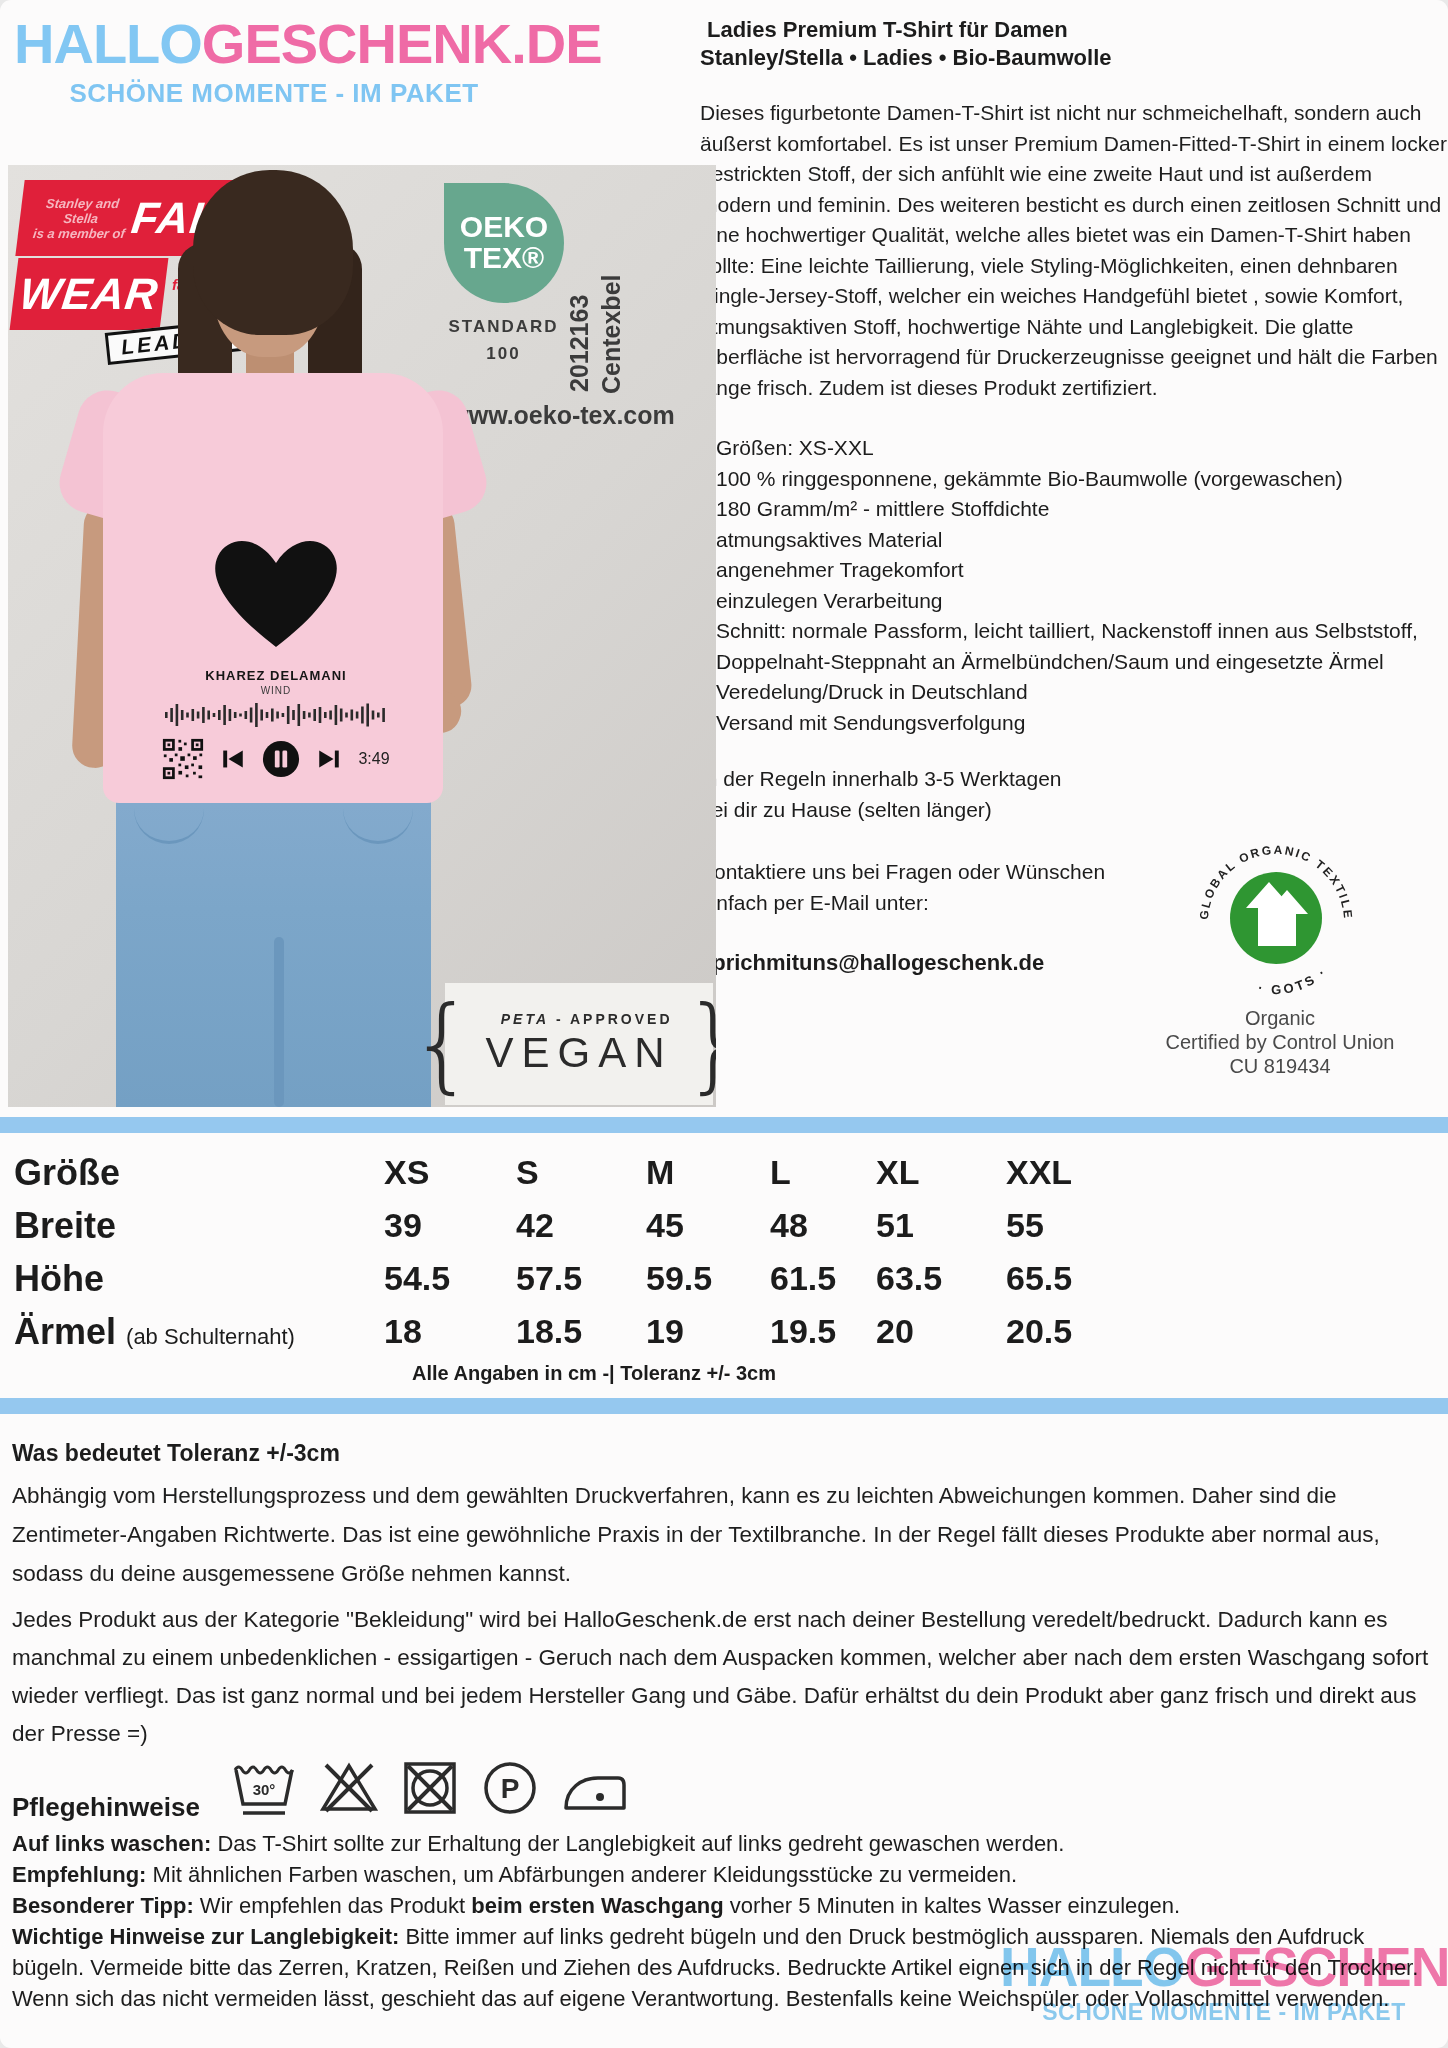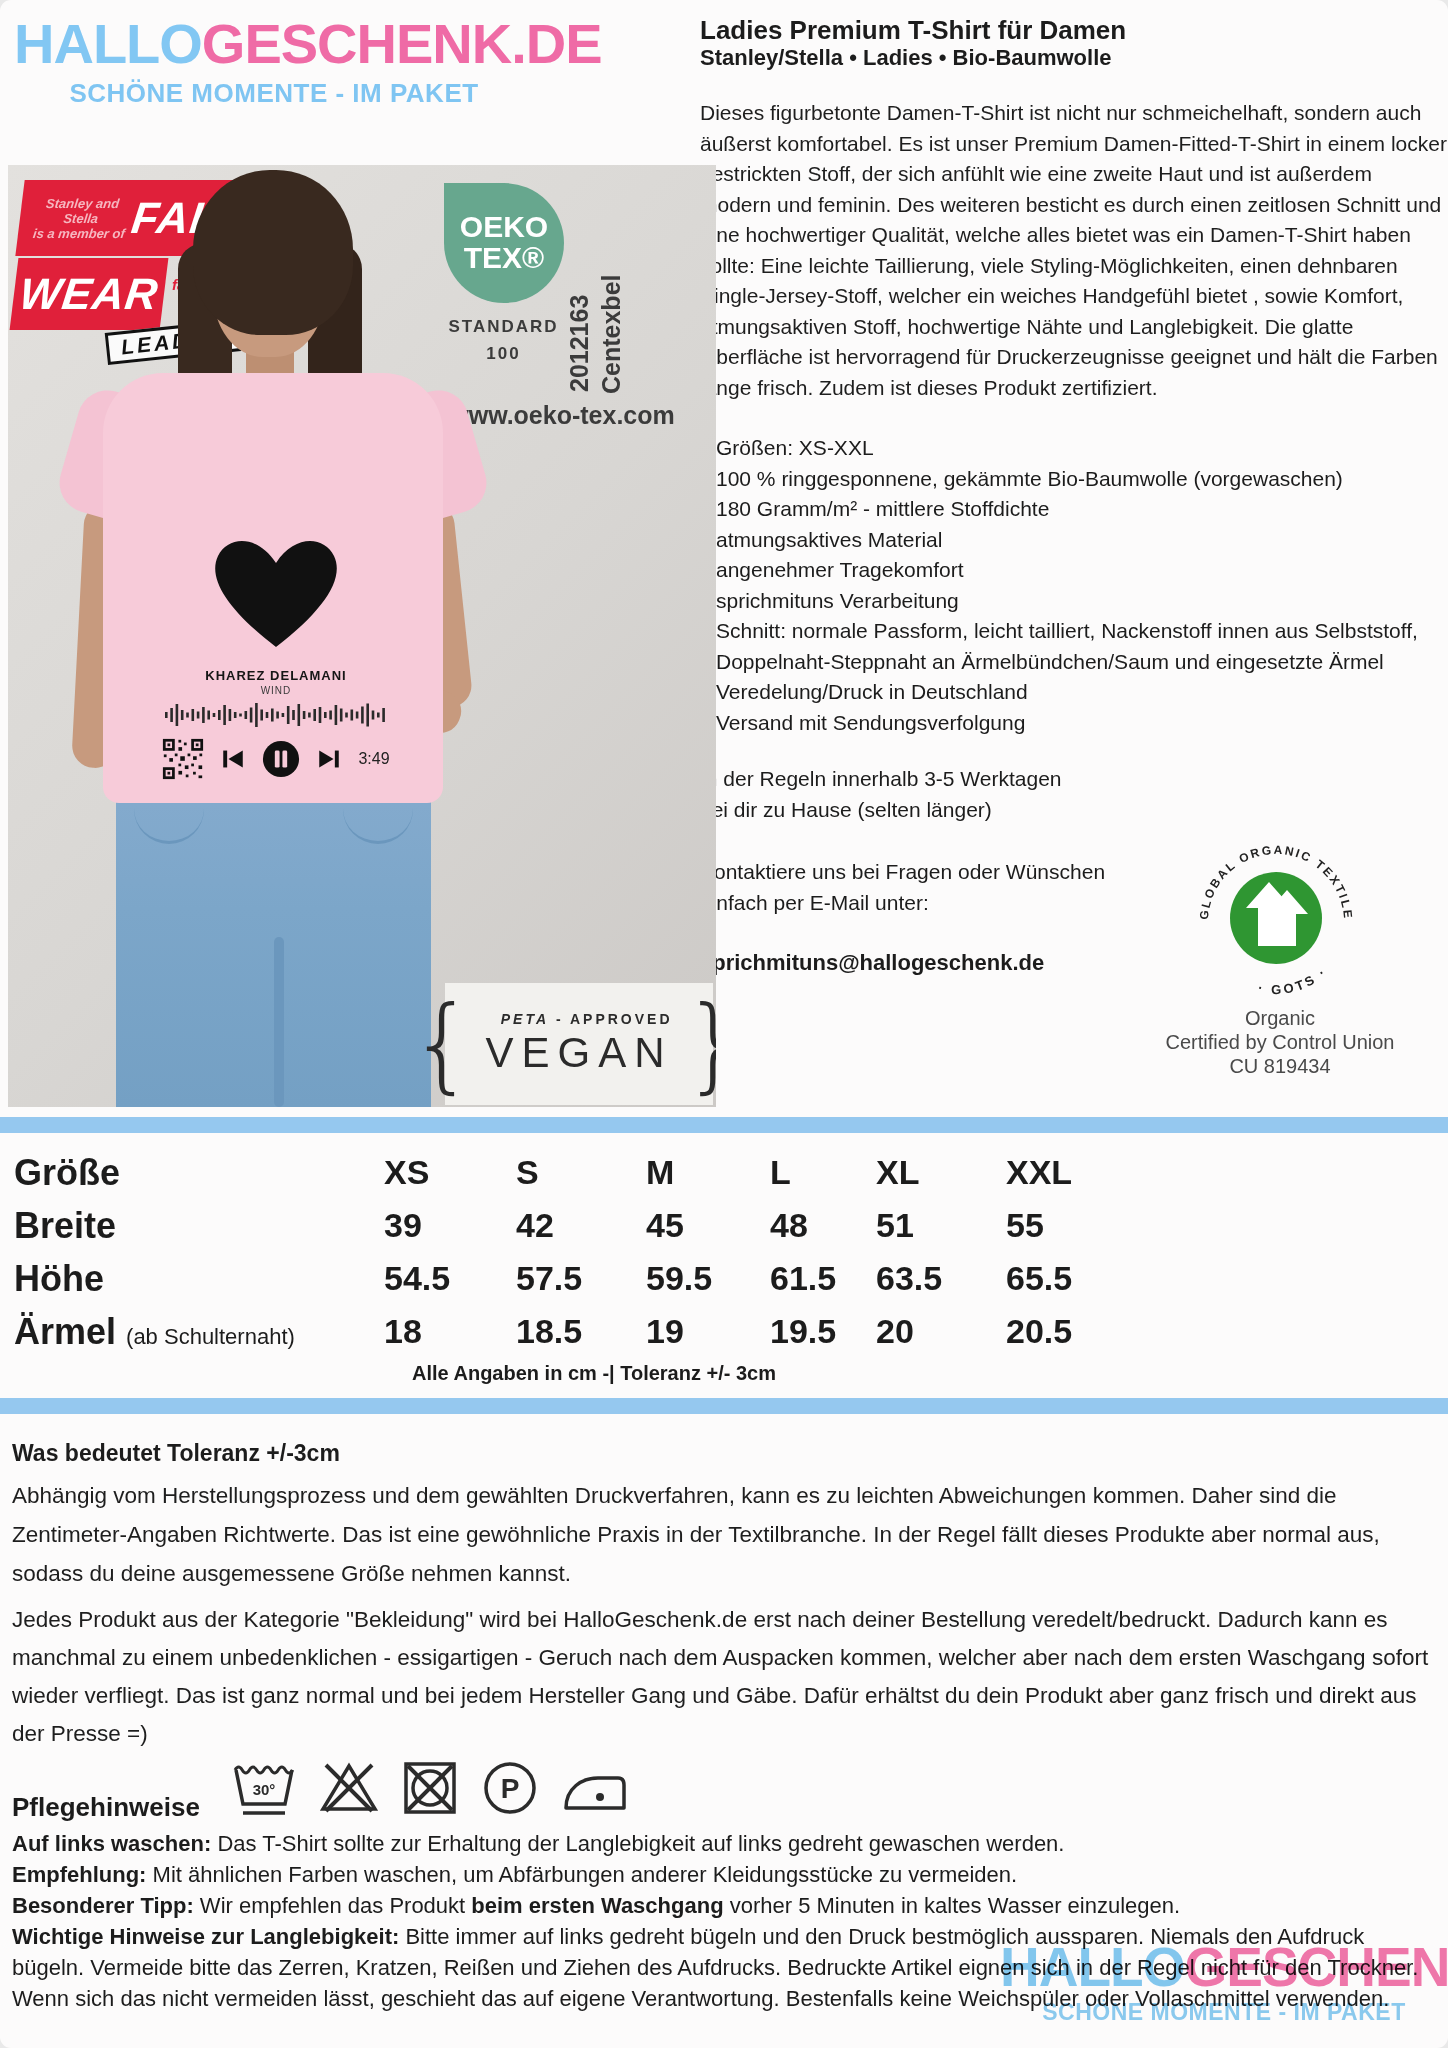--- a/index.html
+++ b/index.html
@@ -8,21 +8,21 @@
 
   
   .logo{position:absolute;left:14px;top:16px;width:520px;text-align:center;}
   .logo-main{font-size:56px;font-weight:800;letter-spacing:-1px;line-height:1;white-space:nowrap;}
   .logo-hallo{color:#82c7f3;}
   .logo-geschenk{color:#ef6ba6;}
   .logo-tagline{margin-top:6px;font-size:26px;font-weight:800;color:#7fc5f2;letter-spacing:.5px;}
 
   
   .rightcol{position:absolute;left:700px;top:16px;width:748px;}
-  .prod-title{font-size:26px;font-weight:800;line-height:28px;}
+  .prod-title{font-size:22px;font-weight:800;line-height:28px;margin-left:7px;}
   .prod-sub{font-size:22px;font-weight:800;line-height:28px;}
   .prod-desc{margin-top:26px;font-size:21px;line-height:30.5px;color:#1e1e1e;}
   .features{margin:30px 0 0 0;padding:0;list-style:none;}
   .features li{font-size:21px;line-height:30.5px;padding-left:16px;position:relative;}
   .features li::before{content:"•";position:absolute;left:0;top:0;}
   .delivery{margin-top:26px;font-size:21px;line-height:30.5px;white-space:pre-line;}
   .contact{margin-top:32px;font-size:21px;line-height:30.5px;white-space:pre-line;}
   .email{margin-top:32px;font-size:22px;font-weight:800;}
 
   
@@ -158,21 +158,21 @@
   <div class="rightcol">
     <div class="prod-title">Ladies Premium T-Shirt für Damen</div>
     <div class="prod-sub">Stanley/Stella • Ladies • Bio-Baumwolle</div>
     <div class="prod-desc">Dieses figurbetonte Damen-T-Shirt ist nicht nur schmeichelhaft, sondern auch äußerst komfortabel. Es ist unser Premium Damen-Fitted-T-Shirt in einem locker gestrickten Stoff, der sich anfühlt wie eine zweite Haut und ist außerdem modern und feminin. Des weiteren besticht es durch einen zeitlosen Schnitt und eine hochwertiger Qualität, welche alles bietet was ein Damen-T-Shirt haben sollte: Eine leichte Taillierung, viele Styling-Möglichkeiten, einen dehnbaren Single-Jersey-Stoff, welcher ein weiches Handgefühl bietet , sowie Komfort, atmungsaktiven Stoff, hochwertige Nähte und Langlebigkeit. Die glatte Oberfläche ist hervorragend für Druckerzeugnisse geeignet und hält die Farben lange frisch. Zudem ist dieses Produkt zertifiziert.</div>
     <ul class="features">
       <li>Größen: XS-XXL</li>
       <li>100 % ringgesponnene, gekämmte Bio-Baumwolle (vorgewaschen)</li>
       <li>180 Gramm/m² - mittlere Stoffdichte</li>
       <li>atmungsaktives Material</li>
       <li>angenehmer Tragekomfort</li>
-      <li>sprichmituns Verarbeitung</li>
+      <li>einzulegen Verarbeitung</li>
       <li>Schnitt: normale Passform, leicht tailliert, Nackenstoff innen aus Selbststoff, Doppelnaht-Steppnaht an Ärmelbündchen/Saum und eingesetzte Ärmel</li>
       <li>Veredelung/Druck in Deutschland</li>
       <li>Versand mit Sendungsverfolgung</li>
     </ul>
     <div class="delivery">In der Regeln innerhalb 3-5 Werktagen
 bei dir zu Hause (selten länger)</div>
     <div class="contact">Kontaktiere uns bei Fragen oder Wünschen
 einfach per E-Mail unter:</div>
     <div class="email">sprichmituns@hallogeschenk.de</div>
   </div>

